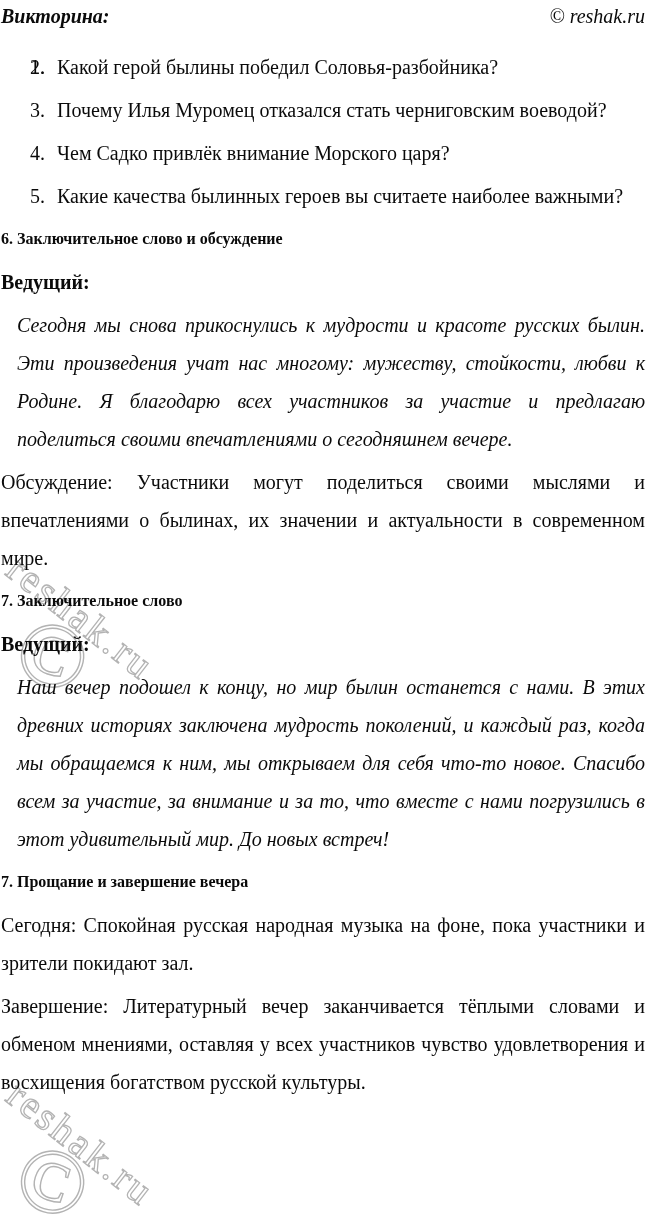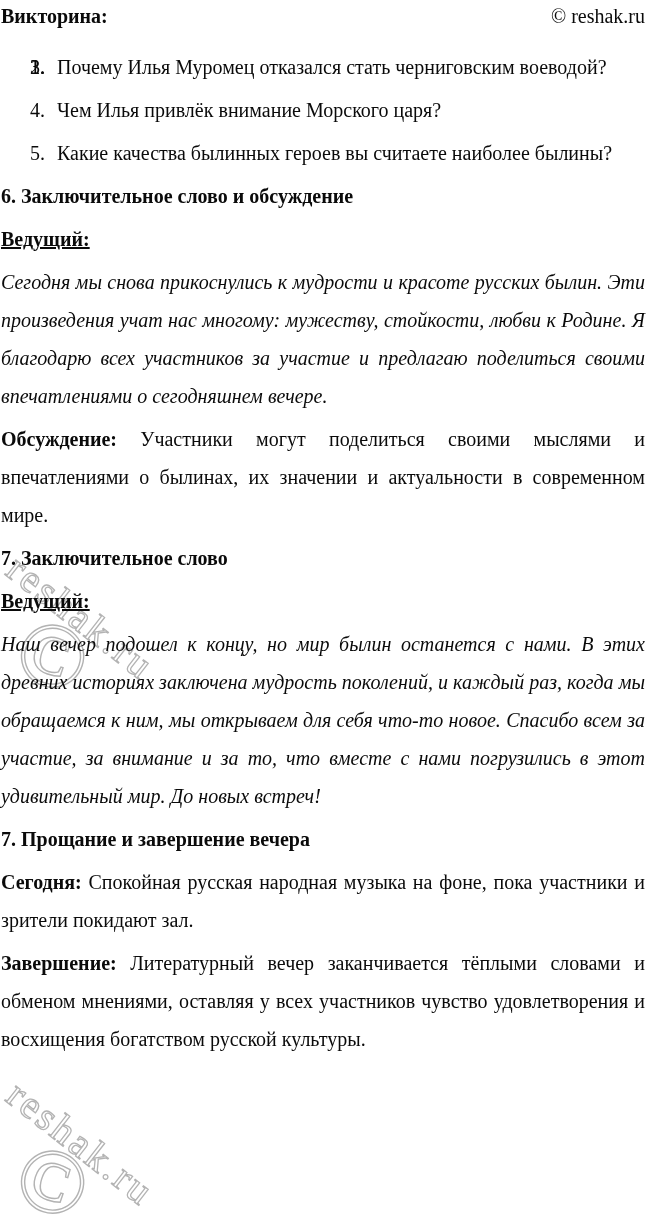--- a/index.html
+++ b/index.html
@@ -25,59 +25,60 @@
     font-family:"Liberation Serif", serif;
     font-size:92px;
   }
   .content{position:relative;z-index:1;padding:2px 2px 0 1px;}
   .header-row{
     display:flex;
     justify-content:space-between;
     align-items:center;
     line-height:28px;
     margin-bottom:18px;
+    font-style:italic;
   }
   .title{font-weight:bold;}
   .copyright{font-weight:normal;}
   .quiz{list-style:none;margin:0;padding:0;}
   .quiz-item{
     position:relative;
     padding-left:56px;
     text-align:justify;
     text-justify:inter-word;
     line-height:38px;
     margin-bottom:5px;
   }
   .num{position:absolute;left:29px;top:0;}
   .heading{
-    font-size:20px;
+    font-size:16px;
     font-weight:bold;
     line-height:38px;
     margin:0 0 5px 0;
   }
   .speaker{
     font-weight:bold;
     line-height:38px;
     margin:0 0 5px 0;
-    text-decoration:underline;
   }
   .speech{
     font-style:italic;
     text-align:justify;
     text-justify:inter-word;
     line-height:38px;
     margin:0 0 5px 0;
+    padding-left:16px;
   }
   .para{
     text-align:justify;
     text-justify:inter-word;
     line-height:38px;
     margin:0 0 5px 0;
   }
-  .para b{font-weight:bold;margin-top:32px;}
+  .para b{font-weight:normal;margin-top:32px;}
 </style>
 </head>
 <body>
 
 <div class="page">
 
   <svg class="watermark wm1" width="230" height="175" viewBox="0 0 230 175">
     <text class="wm-c" x="14" y="132" transform="rotate(18 14 132)" fill="#ffffff" stroke="#b3b3b3" stroke-width="1.4">©</text>
     <text class="wm-text" x="8" y="32" transform="rotate(38 8 32)" fill="#ffffff" stroke="#b3b3b3" stroke-width="1.3">reshak.ru</text>
   </svg>
@@ -93,32 +94,33 @@
       <span class="title">Викторина:</span>
       <span class="copyright">© reshak.ru</span>
     </div>
 
     <ol class="quiz">
       <li class="quiz-item">
         <span class="num">1.</span>
       </li>
       <li class="quiz-item">
         <span class="num">2.</span>
+        <span class="qtext">Какой герой былины победил Соловья-разбойника?</span>
       </li>
       <li class="quiz-item">
         <span class="num">3.</span>
         <span class="qtext">Почему Илья Муромец отказался стать черниговским воеводой?</span>
       </li>
       <li class="quiz-item">
         <span class="num">4.</span>
-        <span class="qtext">Чем Илья привлёк внимание Морского царя?</span>
+        <span class="qtext">Чем Садко привлёк внимание Морского царя?</span>
       </li>
       <li class="quiz-item">
         <span class="num">5.</span>
-        <span class="qtext">Какие качества былинных героев вы считаете наиболее былины?</span>
+        <span class="qtext">Какие качества былинных героев вы считаете наиболее важными?</span>
       </li>
     </ol>
 
     <div class="heading">6. Заключительное слово и обсуждение</div>
     <p class="speaker">Ведущий:</p>
     <p class="speech">Сегодня мы снова прикоснулись к мудрости и красоте русских былин. Эти произведения учат нас многому: мужеству, стойкости, любви к Родине. Я благодарю всех участников за участие и предлагаю поделиться своими впечатлениями о сегодняшнем вечере.</p>
     <p class="para"><b>Обсуждение:</b> <span>Участники могут поделиться своими мыслями и впечатлениями о былинах, их значении и актуальности в современном мире.</span></p>
 
     <div class="heading">7. Заключительное слово</div>
     <p class="speaker">Ведущий:</p>

